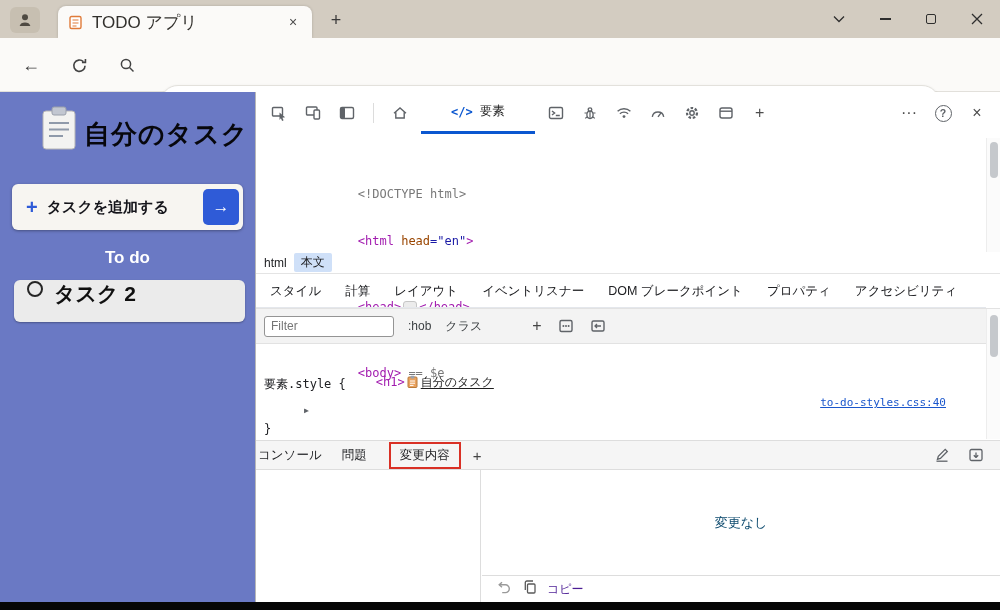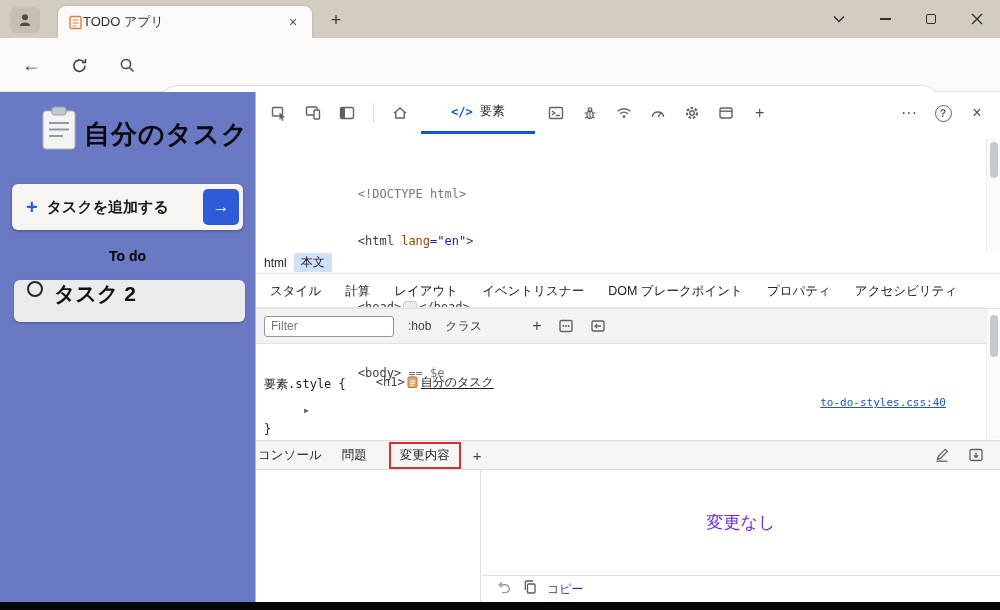--- a/index.html
+++ b/index.html
@@ -6,21 +6,21 @@
 html,body{background:#9a9a9a}
 .screen{position:relative;width:1000px;height:610px;background:#fff;overflow:hidden;
   font-family:"Liberation Sans","DejaVu Sans",sans-serif;box-shadow:inset 0 0 0 1px #8d8d8d}
 
 
 .titlebar{position:absolute;left:0;top:0;right:0;height:38px;background:#d3ccc1}
 .avatar{position:absolute;left:10px;top:7px;width:30px;height:26px;border-radius:6px;background:#c7bfb1;
   display:flex;align-items:center;justify-content:center}
 .tab{position:absolute;left:58px;top:6px;width:254px;height:32px;background:#fbfaf8;border-radius:8px 8px 0 0;
   display:flex;align-items:center;padding:0 10px;box-shadow:0 0 3px rgba(0,0,0,.18)}
-.tab-title{font-size:13px;color:#32302c;flex:1;white-space:nowrap;overflow:hidden}
+.tab-title{font-size:17px;color:#32302c;margin-left:9px;flex:1;white-space:nowrap;overflow:hidden}
 .tab-close{width:18px;height:18px;display:flex;align-items:center;justify-content:center;color:#4c4c4c;font-size:14px;border-radius:4px}
 .newtab{position:absolute;left:322px;top:8px;width:28px;height:24px;display:flex;align-items:center;justify-content:center;
   font-size:18px;color:#3a3a3a}
 .winctl{position:absolute;right:0;top:0;height:38px;display:flex}
 .wc{width:46px;height:38px;display:flex;align-items:center;justify-content:center;color:#2e2e2e}
 .minline{width:11px;height:1.5px;background:#2e2e2e}
 .maxbox{width:10px;height:10px;border:1.4px solid #2e2e2e;border-radius:2px}
 
 
 .addressbar{position:absolute;left:0;top:38px;right:0;height:54px;background:#fbfaf8;border-bottom:1px solid #e2e0db}
@@ -38,21 +38,21 @@
 .sidebar{position:absolute;left:0;top:92px;width:255px;height:510px;background:#6a79c4}
 .clip-lg{position:absolute;left:40px;top:14px}
 .app-title{position:absolute;left:84px;top:25px;font-size:26px;font-weight:bold;color:#07070c;letter-spacing:1px;white-space:nowrap}
 .addrow{position:absolute;left:12px;top:92px;width:231px;height:46px;display:flex;align-items:center;background:#f7f5f1;
   border-radius:6px;box-shadow:0 1px 3px rgba(0,0,0,.35);padding:4px}
 .addbtn-main{flex:1;height:100%;display:flex;align-items:center;gap:9px;padding-left:10px;cursor:default}
 .plus-blue{color:#2f5bd7;font-size:20px;font-weight:bold;line-height:1}
 .addbtn-label{font-size:15px;font-weight:bold;color:#15151b;white-space:nowrap}
 .addbtn-arrow{width:36px;height:36px;background:#2f5bd7;border-radius:5px;color:#fff;display:flex;align-items:center;
   justify-content:center;font-size:17px;font-weight:bold}
-.todo-label{position:absolute;left:0;top:156px;width:100%;text-align:center;font-size:14px;font-weight:bold;color:#000000}
+.todo-label{position:absolute;left:0;top:156px;width:100%;text-align:center;font-size:17px;font-weight:bold;color:#ffffff}
 .task{position:absolute;left:14px;width:231px;display:flex;align-items:flex-start;gap:10px;padding-left:12px;
   background:#ebebeb;border-radius:6px;box-shadow:0 1px 2px rgba(0,0,0,.3)}
 .task.big{top:188px;height:42px}
 .task.small{top:236px;height:38px}
 .task-label-big{font-size:21px;font-weight:bold;color:#101010;white-space:nowrap}
 .task-label-small{font-size:14px;font-weight:500;color:#101010;white-space:nowrap}
 
 
 .devtools{position:absolute;left:255px;top:92px;width:745px;height:510px;background:#fff;border-left:1px solid #b7b7b7}
 .dt-toolbar{position:absolute;left:0;top:0;right:0;height:42px;display:flex;align-items:center;padding:0 10px;gap:8px}
@@ -67,21 +67,21 @@
 .glyph-btn{font-size:16px;color:#4d4d4d}
 
 .dom{position:absolute;left:0;top:42px;right:14px;height:118px;padding-top:4px;white-space:pre;
   font-family:"DejaVu Sans Mono","Liberation Mono",monospace;font-size:12px;color:#1f1f1f}
 .dom-line{height:19px;line-height:19px;position:relative}
 .pl44{padding-left:44px}.pl62{padding-left:62px}
 .arrow{position:absolute;left:30px;top:0;font-size:8px;color:#5f6368}
 .arrow.a2{left:48px}
 .sel{background:#e4e7ec}
 .gutterdots{position:absolute;left:6px;top:-3px;color:#5f6368;font-size:11px;letter-spacing:1px}
-.tag{color:#404040}.attr{color:#994500}.val{color:#1a1aa6}.dim{color:#797979}
+.tag{color:#a21caf}.attr{color:#994500}.val{color:#1a1aa6}.dim{color:#797979}
 .ellipsis-box{display:inline-block;background:#ececec;border:1px solid #c6c6c6;border-radius:3px;line-height:10px;
   font-size:10px;padding:0 3px;margin:0 2px;color:#444;vertical-align:1px}
 .u{text-decoration:underline;text-underline-offset:2px}
 .mini-clip{display:inline-block;vertical-align:-2px;margin:0 3px 0 2px}
 
 .crumbbar{position:absolute;left:0;top:160px;right:0;height:22px;background:#fff;border-bottom:1px solid #e4e4e4;
   display:flex;align-items:center;gap:7px;padding-left:8px;font-size:12px;color:#202124}
 .crumb-chip{background:#cfe0f8;border-radius:2px;padding:1px 7px}
 
 .paneltabs{position:absolute;left:0;top:182px;right:0;height:34px;display:flex;align-items:center;gap:24px;
@@ -107,21 +107,21 @@
   border-bottom:1px solid #ddd;display:flex;align-items:center;padding-left:2px;font-size:12.5px;color:#26272a}
 .dtab{margin-right:20px;white-space:nowrap}
 .redbox{border:2px solid #d93025;padding:3px 9px;margin:0 10px 0 2px;display:flex;align-items:center}
 .d-plus{font-size:15px;color:#444;margin-left:2px}
 .drawer-icons{position:absolute;right:16px;top:0;height:30px;display:flex;align-items:center;gap:18px;color:#5f6368}
 
 .changes{position:absolute;left:0;top:378px;right:0;bottom:0;background:#fff}
 .ch-left{position:absolute;left:0;top:0;bottom:0;width:225px;border-right:1px solid #ddd}
 .ch-right{position:absolute;left:226px;top:0;right:0;bottom:0}
 .ch-empty{position:absolute;left:0;right:0;top:0;bottom:27px;display:flex;align-items:center;justify-content:center;
-  font-size:17px;color:#6d28d9}
+  font-size:13px;color:#0c4a6e}
 .ch-bottom{position:absolute;left:0;right:0;bottom:0;height:27px;border-top:1px solid #ddd;display:flex;
   align-items:center;padding-left:14px;gap:10px}
 .copy-label{font-size:12px;color:#4c1d95}
 
 .vscroll{position:absolute;right:0;width:14px;background:#fbfbfb;border-left:1px solid #ededed}
 .vs1{top:46px;height:114px}
 .vs2{top:217px;height:130px}
 .vthumb{position:absolute;left:3px;width:8px;background:#c5c8cc;border-radius:4px}
 
 .bottom-strip{position:absolute;left:0;top:602px;width:100%;height:8px;background:#060606}
@@ -303,21 +303,21 @@
         <span class="circle-q">?</span>
       </span>
       <span class="ico glyph-btn">×</span>
     </div>
 
     <div class="dom">
       <div class="dom-line pl44">
         <span class="dim">&lt;!DOCTYPE html&gt;</span>
       </div>
       <div class="dom-line pl44">
-        <span class="tag">&lt;html </span><span class="attr">lang</span><span class="val">="en"</span><span class="tag">&gt;</span>
+        <span class="tag">&lt;html </span><span class="attr">head</span><span class="val">="en"</span><span class="tag">&gt;</span>
       </div>
       <div class="dom-line pl44">
         <span class="arrow">▶</span>
         <span class="tag">&lt;head&gt;</span><span class="ellipsis-box">…</span><span class="tag">&lt;/head&gt;</span>
       </div>
       <div class="dom-line pl44 sel">
         <span class="gutterdots">...</span>
         <span class="arrow">▼</span>
         <span class="tag">&lt;body&gt;</span><span class="dim"> == $e</span>
       </div>

